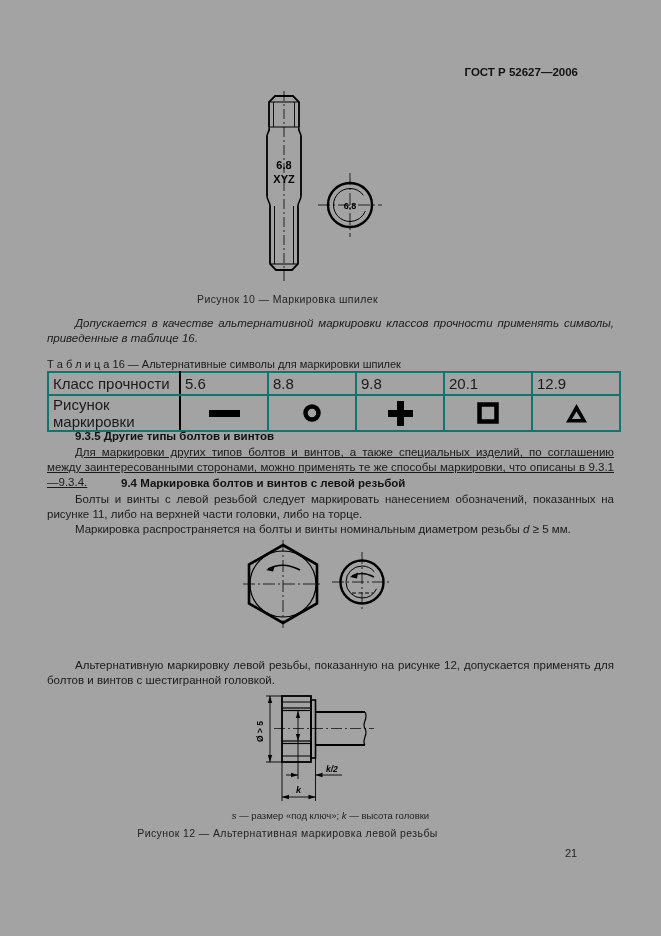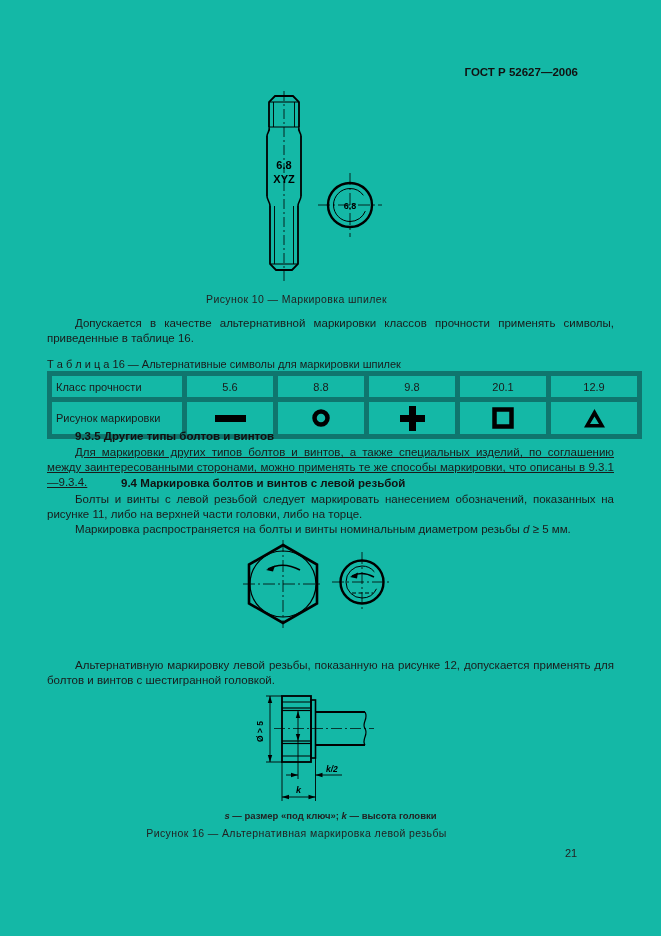--- a/index.html
+++ b/index.html
@@ -1,31 +1,31 @@
 <!DOCTYPE html>
 <html><head>
 <meta charset="utf-8">
 <style>
   html,body{margin:0;padding:0;background:#ffffff;}
   #page{
-    position:relative;width:661px;height:936px;background:#14b8a6;
+    position:relative;width:661px;height:936px;background:#a3a3a3;
     font-family:"Liberation Sans",sans-serif;color:#000;overflow:hidden;
   }
   .abs{position:absolute;}
   .body-text{font-size:11.5px;line-height:15px;text-align:justify;color:#1a1a1a;}
   .indent{text-indent:28px;}
   .heading{font-size:11.5px;font-weight:bold;color:#111;}
-  .caption{font-size:10.5px;letter-spacing:0.4px;color:#222;text-align:center;width:575px;padding-left:9px;}
+  .caption{font-size:10.5px;letter-spacing:0.4px;color:#222;text-align:center;width:575px;}
   .table-title{font-size:11px;color:#1a1a1a;}
   .footnote{font-size:9.5px;color:#222;text-align:center;width:661px;}
   .it{font-style:italic;}
   table.t16{border-collapse:collapse;table-layout:fixed;}
-  table.t16 td{border:5px solid #0f766e;font-size:11px;color:#1a1a1a;padding:0 4px;vertical-align:middle;}
+  table.t16 td{border:2px solid #0f766e;font-size:15px;color:#1a1a1a;padding:0 4px;vertical-align:middle;}
   table.t16 td.lbl{width:122px;text-align:left;border-right:2.5px solid #000;}
-  table.t16 td.val{width:78px;text-align:center;}
+  table.t16 td.val{width:78px;text-align:left;}
   table.t16 tr.r1 td{height:21px;}
   table.t16 tr.r2 td{height:32px;}
   table.t16{border:1.5px solid #000;}
   .sym{display:flex;align-items:center;justify-content:center;}
   .pagenum{font-size:11px;color:#222;}
   svg text{font-family:"Liberation Sans",sans-serif;}
   .drawing line,.drawing path,.drawing polyline,.drawing circle,.drawing polygon,.drawing rect{vector-effect:none;}
 </style>
 </head>
 <body>
@@ -62,21 +62,21 @@
 
     <circle cx="120" cy="115" r="22" fill="none" stroke="#000" stroke-width="2.4"></circle>
     <circle cx="120" cy="115" r="16.5" fill="none" stroke="#000" stroke-width="1" pathLength="100" stroke-dasharray="84 16" stroke-dashoffset="-6"></circle>
     <line x1="88" y1="115" x2="152" y2="115" stroke="#000" stroke-width="0.8" stroke-dasharray="12 3 2 3"></line>
     <line x1="120" y1="83" x2="120" y2="147" stroke="#000" stroke-width="0.8" stroke-dasharray="12 3 2 3"></line>
     <text x="120" y="118.5" text-anchor="middle" font-size="9" font-weight="bold">6.8</text>
   </svg>
 
   <div class="abs caption" style="top:293px;left:0;">Рисунок 10 — Маркировка шпилек</div>
 
-  <div class="abs body-text indent" style="top:316px;left:47px;width:567px;">Допускается в качестве альтернативной маркировки классов прочности применять символы, приведенные в таблице 16.</div>
+  <div class="abs body-text indent" style="top:316px;left:47px;width:567px;font-style:italic;">Допускается в качестве альтернативной маркировки классов прочности применять символы, приведенные в таблице 16.</div>
 
   <div class="abs table-title" style="top:358px;left:47px;">Т а б л и ц а   16 — Альтернативные символы для маркировки шпилек</div>
 
   <table class="t16 abs" style="top:371px;left:47px;">
     <tbody>
         <tr class="r1">
       <td class="lbl">Класс прочности</td>
       <td class="val">5.6</td>
       <td class="val">8.8</td>
       <td class="val">9.8</td>
@@ -190,19 +190,19 @@
     <line x1="85.5" y1="87" x2="112" y2="87" stroke="#000" stroke-width="0.9"></line>
     <polygon points="85.5,87 92.5,84.8 92.5,89.2" fill="#000"></polygon>
     <text x="96" y="84" font-size="8.5" font-weight="bold" font-style="italic">k/2</text>
 
     <line x1="52" y1="109" x2="85.5" y2="109" stroke="#000" stroke-width="0.9"></line>
     <polygon points="52,109 59,106.8 59,111.2" fill="#000"></polygon>
     <polygon points="85.5,109 78.5,106.8 78.5,111.2" fill="#000"></polygon>
     <text x="66" y="105" font-size="9" font-weight="bold" font-style="italic">k</text>
   </svg>
 
-  <div class="abs footnote" style="top:810px;left:0;font-weight:bold;"><span class="it">s</span><span> — размер «под ключ»; </span><span class="it">k</span><span> — высота головки</span></div>
-
-  <div class="abs caption" style="top:827px;left:0;">Рисунок 16 — Альтернативная маркировка левой резьбы</div>
+  <div class="abs footnote" style="top:810px;left:0;"><span class="it">s</span><span> — размер «под ключ»; </span><span class="it">k</span><span> — высота головки</span></div>
+
+  <div class="abs caption" style="top:827px;left:0;">Рисунок 12 — Альтернативная маркировка левой резьбы</div>
 
   <div class="abs pagenum" style="top:847px;left:565px;">21</div>
 
 </div>
 
 </body></html>

